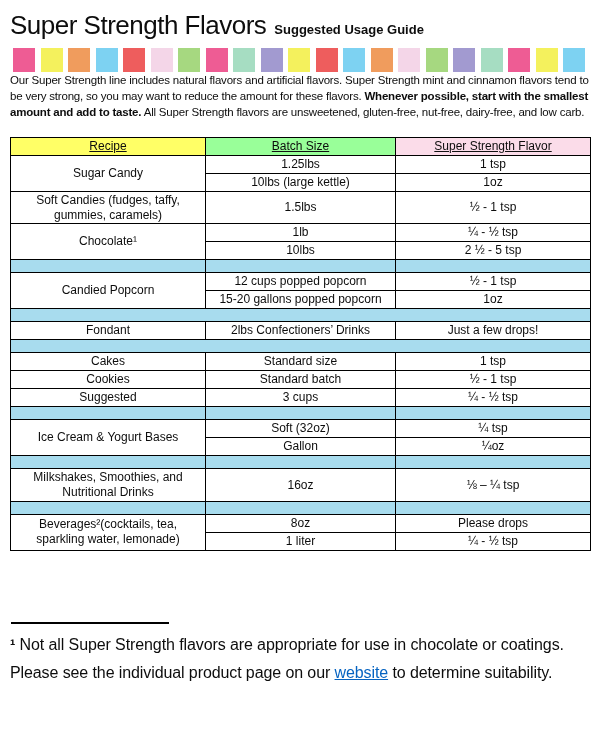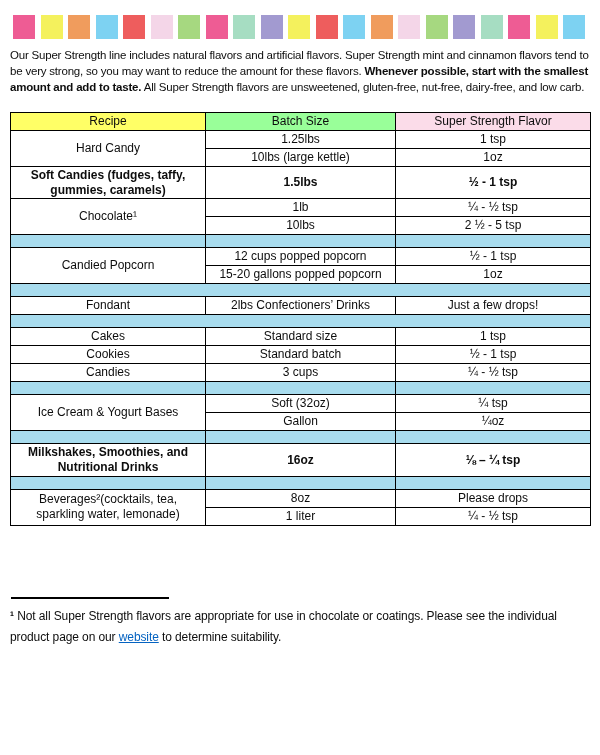--- a/index.html
+++ b/index.html
@@ -15,58 +15,62 @@
   .title-row { display: flex; align-items: baseline; margin-top: 2px; }
   .title { font-size: 26px; font-weight: 400; letter-spacing: -0.5px; color: #0d0d0d; }
   .subtitle { font-size: 13px; font-weight: 600; margin-left: 8px; color: #0d0d0d; }
 
   
   .palette { display: flex; justify-content: space-between; width: 572px; margin: 7px 0 0 3px; }
   .sq { width: 22px; height: 24px; flex: 0 0 22px; }
 
   
   .intro {
-    margin-top: 8px; width: 585px;
+    width: 585px;
     font-size: 11.5px; line-height: 16px; letter-spacing: -0.2px; color: #0d0d0d;
   }
   .intro b { font-weight: 700; }
 
   
   table.usage {
     border-collapse: collapse; table-layout: fixed;
     width: 580px; margin-top: 17px;
   }
   col.c1 { width: 195px; } col.c2 { width: 190px; } col.c3 { width: 195px; }
   table.usage td {
     border: 1px solid #000;
     text-align: center; vertical-align: middle;
     font-size: 12px; line-height: 1.22; padding: 1px 3px; color: #0d0d0d;
   }
   tr.h   { height: 18px; }
-  tr.tall{ height: 30px; font-weight: bold; }
+  tr.tall{ height: 30px; }
   tr.sep { height: 13px; }
-  tr.hdr { height: 18px; }
+  tr.hdr { height: 18px; text-decoration: underline; }
   tr.hdr td { font-size: 12px; }
 
   
   .footnotes { margin-top: 71px; }
   .fn-divider { width: 158px; border-top: 2px solid #000; margin-left: 1px; }
   .footnote {
-    width: 578px; font-size: 12px; line-height: 21px;
+    width: 578px; font-size: 16px; line-height: 28px;
     letter-spacing: -0.1px; color: #0d0d0d; margin-top: 7px;
   }
   .footnote + .footnote { margin-top: 24px; }
   .fn-sup { font-weight: 700; }
   a.weblink { text-decoration: underline; cursor: pointer; }
 </style>
 </head>
 <body>
 
 <div class="page">
 
+  <div class="title-row">
+    <span class="title">Super Strength Flavors</span>
+    <span class="subtitle">Suggested Usage Guide</span>
+  </div>
 
   <div class="palette">
     <span class="sq" style="background-color: rgb(238, 92, 148);"></span>
     <span class="sq" style="background-color: rgb(244, 241, 93);"></span>
     <span class="sq" style="background-color: rgb(240, 156, 93);"></span>
     <span class="sq" style="background-color: rgb(125, 210, 242);"></span>
     <span class="sq" style="background-color: rgb(238, 93, 93);"></span>
     <span class="sq" style="background-color: rgb(244, 214, 232);"></span>
     <span class="sq" style="background-color: rgb(166, 216, 128);"></span>
     <span class="sq" style="background-color: rgb(238, 92, 148);"></span>
@@ -94,21 +98,21 @@
         <col class="c3">
       </colgroup>
     <tbody>
       <tr class="hdr">
         <td style="background-color: rgb(255, 255, 102);">Recipe</td>
         <td style="background-color: rgb(153, 255, 153);">Batch Size</td>
         <td style="background-color: rgb(251, 220, 233);">Super Strength Flavor</td>
       </tr>
 
       <tr class="h">
-        <td rowspan="2">Hard Candy</td>
+        <td rowspan="2">Sugar Candy</td>
         <td>1.25lbs</td>
         <td>1 tsp</td>
       </tr>
       <tr class="h">
         <td>10lbs (large kettle)</td>
         <td>1oz</td>
       </tr>
 
       <tr class="tall">
         <td>Soft Candies (fudges, taffy, gummies, caramels)</td>
@@ -160,21 +164,21 @@
         <td>Cakes</td>
         <td>Standard size</td>
         <td>1 tsp</td>
       </tr>
       <tr class="h">
         <td>Cookies</td>
         <td>Standard batch</td>
         <td>½ - 1 tsp</td>
       </tr>
       <tr class="h">
-        <td>Candies</td>
+        <td>Suggested</td>
         <td>3 cups</td>
         <td>¼ - ½ tsp</td>
       </tr>
 
       <tr class="sep">
         <td style="background-color: rgb(168, 220, 238);"></td>
         <td style="background-color: rgb(168, 220, 238);"></td>
         <td style="background-color: rgb(168, 220, 238);"></td>
       </tr>
 

